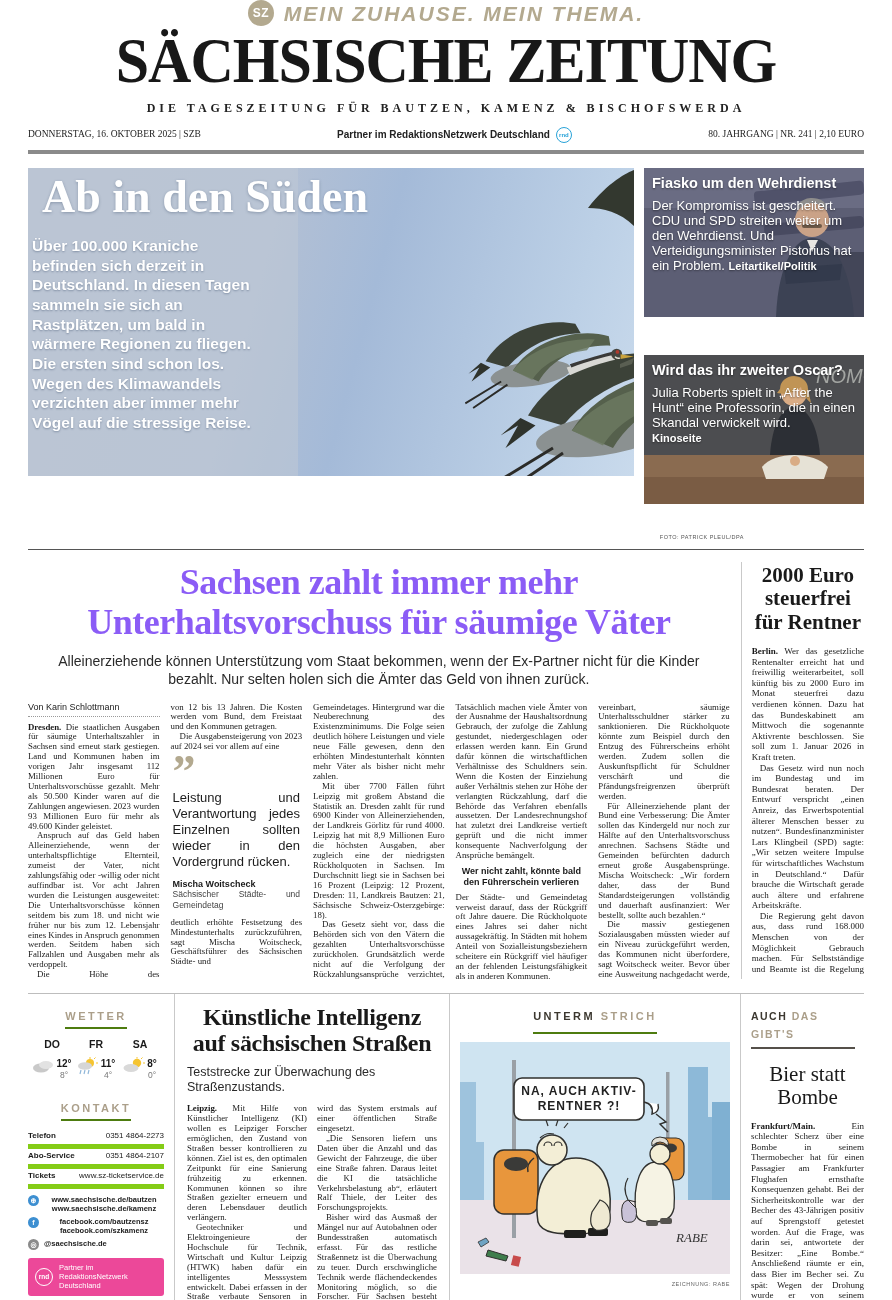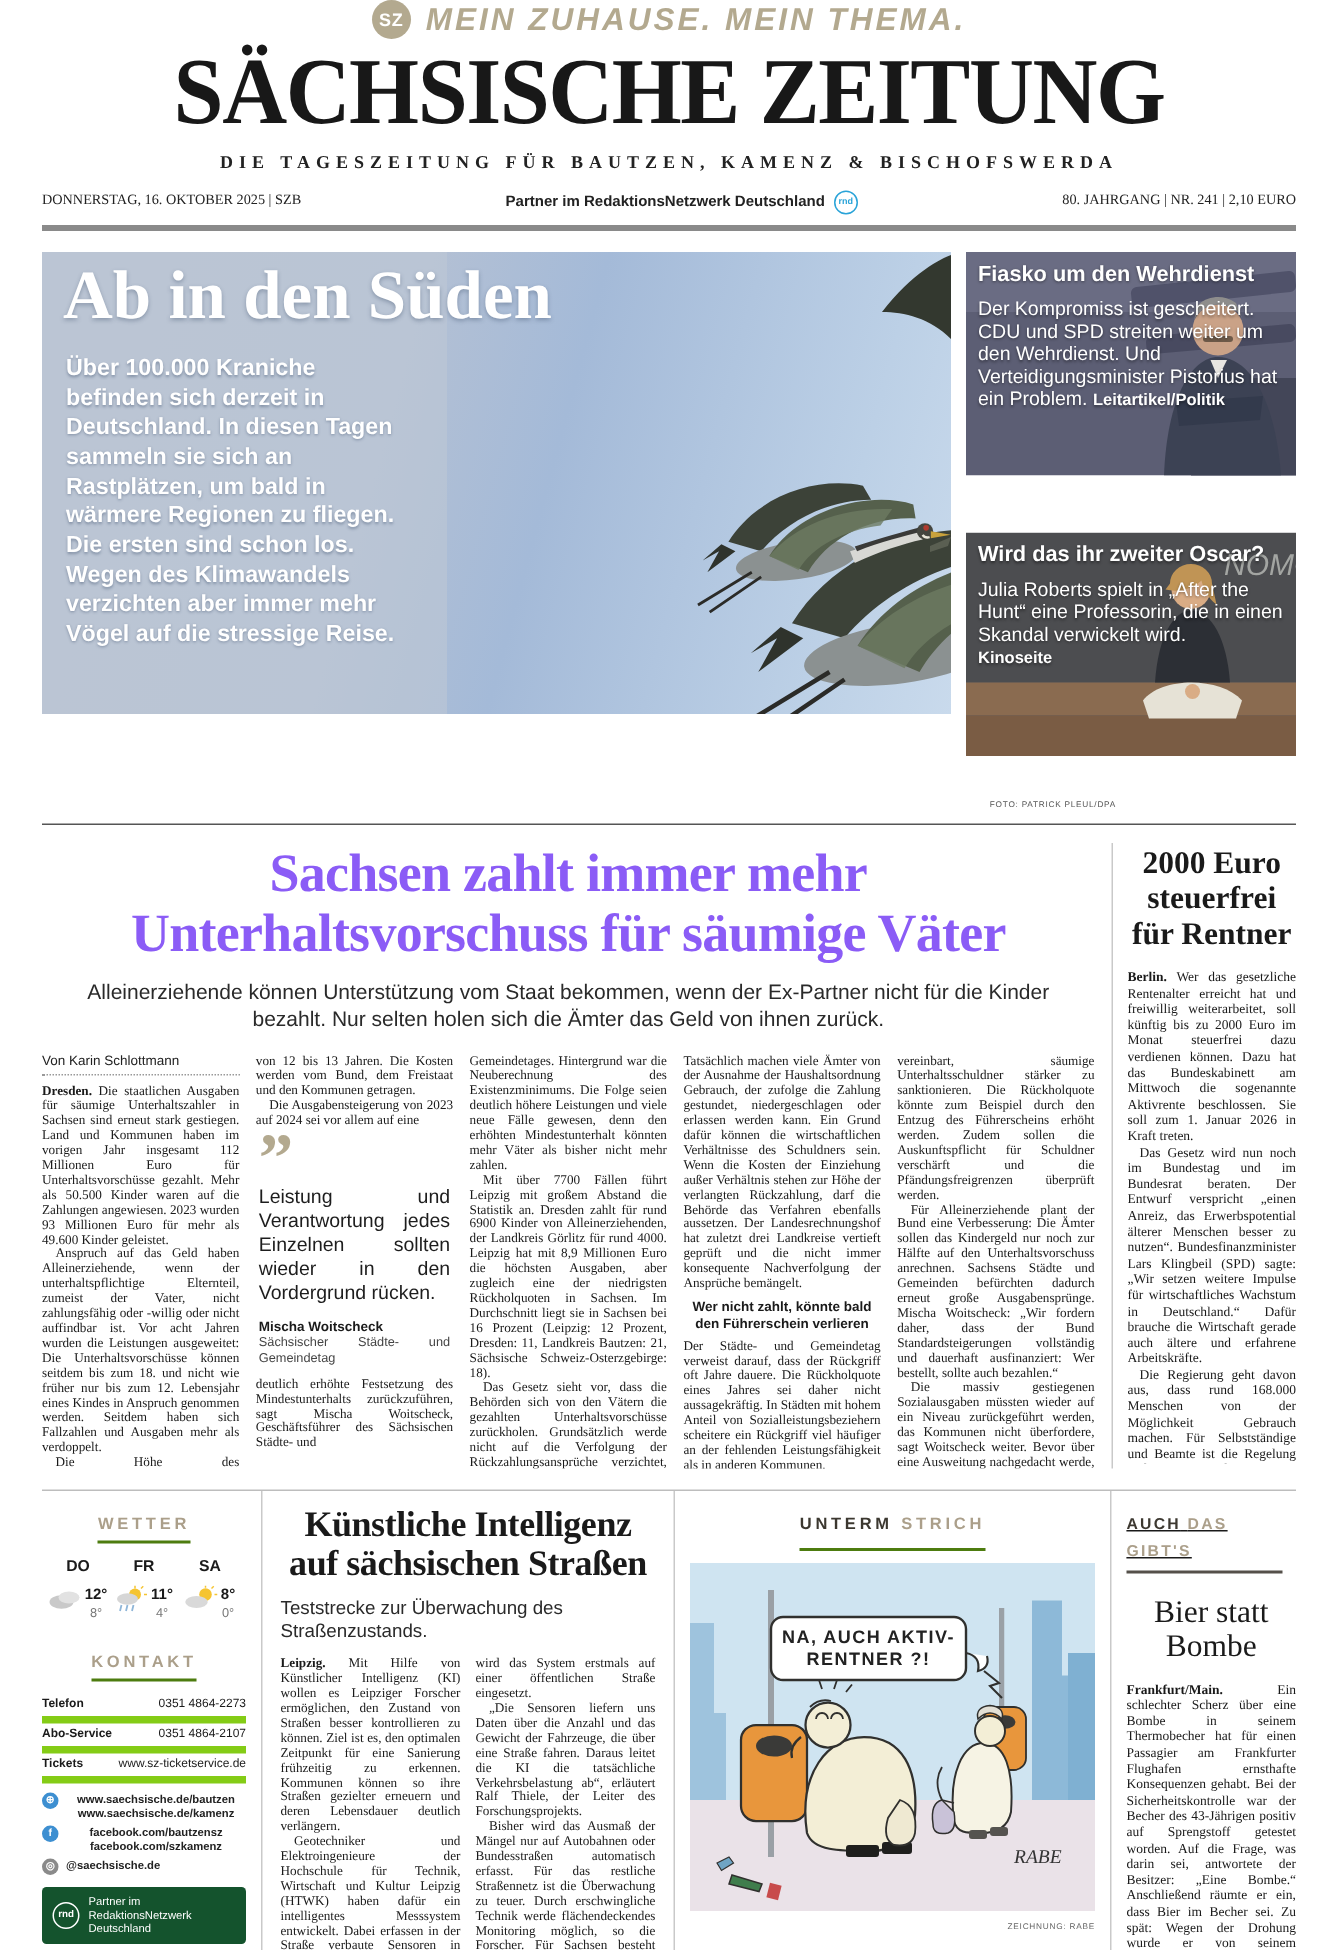--- a/index.html
+++ b/index.html
@@ -46,21 +46,21 @@
   .hero-photo {
     position:relative; width:606px; height:308px; overflow:hidden;
     background:linear-gradient(105deg,#b6c1d2 0%,#b3c0d4 38%,#a4bad8 55%,#bcd0e6 85%,#c9daec 100%);
   }
   .hero-photo svg.birds { position:absolute; inset:0; }
   .hero-head {
     position:absolute; left:14px; top:6px; color:#fff;
     font:700 46px/1 "Liberation Serif", serif; text-shadow:0 1px 3px rgba(40,60,90,.35);
   }
   .hero-text {
-    position:absolute; left:16px; top:68px; width:232px; color:#fff;
+    position:absolute; left:4px; top:68px; width:232px; color:#fff;
     font:700 15.5px/1.27 "Liberation Sans", sans-serif; text-shadow:0 1px 2px rgba(40,60,90,.4);
   }
   .photo-credit { text-align:right; font:400 5.5px/1 "Liberation Sans", sans-serif; color:#555; letter-spacing:.5px; margin:3px 120px 0 0; }
 
   .teaser-col { display:flex; flex-direction:column; gap:10px; width:220px; }
   .teaser { position:relative; height:177px; overflow:hidden; color:#fff; }
   .teaser svg.tz { position:absolute; inset:0; }
   .teaser .t-inner { position:relative; padding:8px 8px; }
   .t-title { font:700 14.5px/1.1 "Liberation Sans", sans-serif; text-shadow:0 1px 2px rgba(0,0,0,.45); }
   .t-body { font:400 13px/1.16 "Liberation Sans", sans-serif; margin-top:6px; text-shadow:0 1px 2px rgba(0,0,0,.45); }
@@ -109,21 +109,21 @@
   .wtemps { display:flex; align-items:center; justify-content:center; gap:2px; margin-top:4px; }
   .w-hi { font:700 10px/1 "Liberation Sans", sans-serif; }
   .w-lo { font:400 8.5px/1 "Liberation Sans", sans-serif; color:#777; display:block; }
   .kontakt-rows { margin-top:8px; }
   .k-row { display:flex; justify-content:space-between; font:400 8px/1 "Liberation Sans", sans-serif; padding:3.5px 0; border-bottom:5px solid #84cc16; }
   .k-row b { font-weight:700; }
   .links { margin-top:6px; }
   .link-item { display:flex; gap:5px; align-items:flex-start; margin-top:4px; }
   .link-ico { width:11px; height:11px; border-radius:50%; background:#3d8fd1; color:#fff; font:700 7px/11px "Liberation Sans", sans-serif; text-align:center; flex:0 0 11px; }
   .link-lines { font:700 7.5px/9px "Liberation Sans", sans-serif; color:#222;text-align:center; }
-  .rnd-banner { margin-top:8px; background:#14532d; color:#fff; border-radius:3px; display:flex; align-items:center; gap:6px; padding:5px 7px; }
+  .rnd-banner { margin-top:8px; background:#ec4899; color:#fff; border-radius:3px; display:flex; align-items:center; gap:6px; padding:5px 7px; }
   .rnd-banner .circ { width:18px; height:18px; border-radius:50%; border:1.5px solid #fff; font:700 6.5px/16px "Liberation Sans", sans-serif; text-align:center; flex:0 0 18px; }
   .rnd-banner .txt { font:400 7.5px/1.25 "Liberation Sans", sans-serif; }
   .barcode-wrap { margin-top:10px; width:128px; position:relative; }
   .barcode-top { text-align:center; font:400 9px/1 "DejaVu Sans Mono", monospace; letter-spacing:3px; }
   .bars { margin-top:2px; height:48px;
     background:repeating-linear-gradient(90deg,#000 0 2px,#fff 2px 3px,#000 3px 4px,#fff 4px 7px,#000 7px 8px,#fff 8px 10px,#000 10px 13px,#fff 13px 14px);
   }
 
   
   .ki { width:276px; padding:0 12px; }
@@ -133,21 +133,21 @@
   .ki-col { flex:1 1 0; font:400 8.8px/9.9px "Liberation Serif", serif; text-align:justify; hyphens:auto; }
   .ki-col p { margin:0; } .ki-col p + p { text-indent:9px; }
 
   
   .cartoon { width:290px; padding:0 10px; }
   .cartoon-img { margin-top:8px; width:270px; height:232px; }
   .cartoon-credit { text-align:right; font:400 5.5px/1 "Liberation Sans", sans-serif; color:#666; letter-spacing:.5px; margin-top:4px; }
 
   
   .rail-right { width:124px; padding-left:10px; }
-  .adg-head { text-align:left; padding-top:12px;text-decoration:underline; }
+  .adg-head { text-align:left; padding-top:12px; }
   .adg-head span { font:700 10.5px/1 "Liberation Sans", sans-serif; letter-spacing:1.5px; }
   .adg-rule { border-top:2px solid #55504a; margin-top:5px; width:104px; }
   .adg-title { text-align:center; font:400 21px/1.1 "Liberation Serif", serif; margin-top:14px; }
   .adg-body { margin-top:12px; font:400 9px/10.6px "Liberation Serif", serif; text-align:justify; hyphens:auto; height:220px; overflow:hidden; }
 </style>
 </head>
 <body>
 
 <div class="page">
   <div class="inner">

